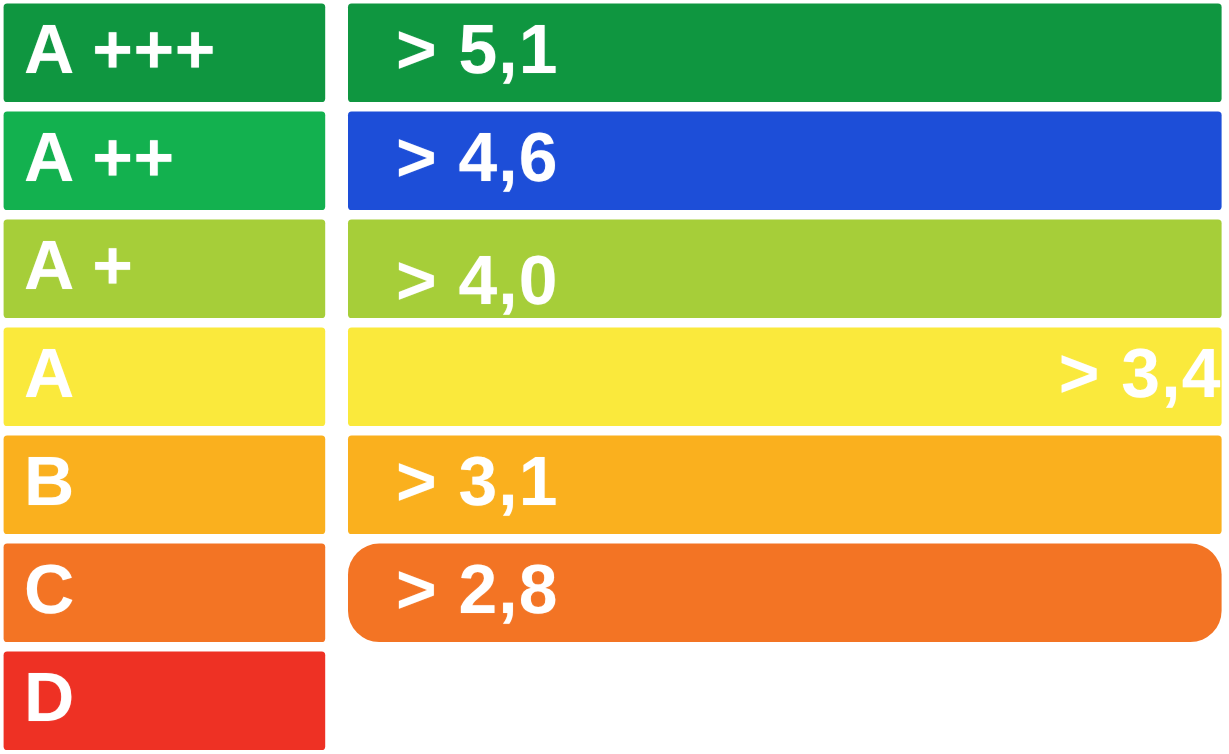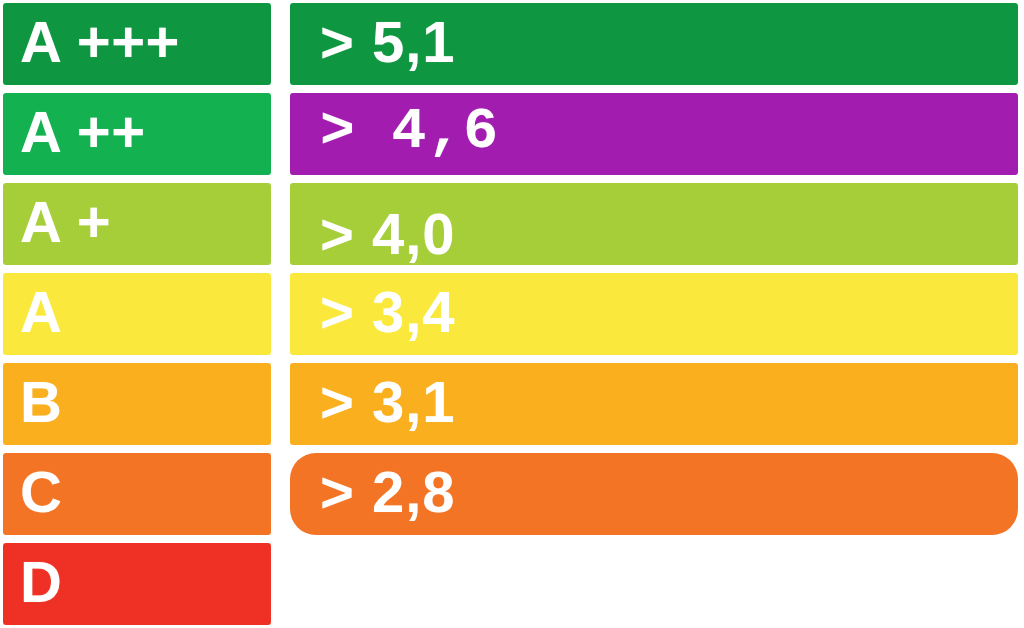--- a/index.html
+++ b/index.html
@@ -52,21 +52,21 @@
     flex: 0 0 19px;
     width: 19px;
   }
 
   .value-cell {
     flex: 1 1 auto;
     border-radius: 3px;
     display: flex;
     align-items: center;
     box-sizing: border-box;
-    padding-left: 30px;
+    padding-left: 40px;
   }
 
   .grade-label,
   .value-label {
     color: #ffffff;
     font-weight: 700;
     font-size: 58px;
     line-height: 1;
     letter-spacing: 0.5px;
     white-space: pre;
@@ -90,39 +90,39 @@
       <div class="spacer-cell"></div>
       <div class="value-cell" style="background: rgb(15, 150, 64);">
         <span class="value-label">&gt; 5,1</span>
       </div>
     </div>
     <div class="rating-row">
       <div class="grade-cell" style="background: rgb(19, 177, 79);">
         <span class="grade-label">A ++</span>
       </div>
       <div class="spacer-cell"></div>
-      <div class="value-cell" style="background: #a21caf; font-family: Liberation Mono, monospace;">
+      <div class="value-cell" style="background: #1d4ed8;">
         <span class="value-label">&gt; 4,6</span>
       </div>
     </div>
     <div class="rating-row">
       <div class="grade-cell" style="background: rgb(166, 206, 57);">
         <span class="grade-label">A +</span>
       </div>
       <div class="spacer-cell"></div>
       <div class="value-cell" style="background: rgb(166, 206, 57); align-items: flex-end;">
         <span class="value-label">&gt; 4,0</span>
       </div>
     </div>
     <div class="rating-row">
       <div class="grade-cell" style="background: rgb(250, 233, 60);">
         <span class="grade-label">A</span>
       </div>
       <div class="spacer-cell"></div>
-      <div class="value-cell" style="background: rgb(250, 233, 60);">
+      <div class="value-cell" style="background: rgb(250, 233, 60); justify-content: flex-end;">
         <span class="value-label">&gt; 3,4</span>
       </div>
     </div>
     <div class="rating-row">
       <div class="grade-cell" style="background: rgb(250, 176, 30);">
         <span class="grade-label">B</span>
       </div>
       <div class="spacer-cell"></div>
       <div class="value-cell" style="background: rgb(250, 176, 30);">
         <span class="value-label">&gt; 3,1</span>

